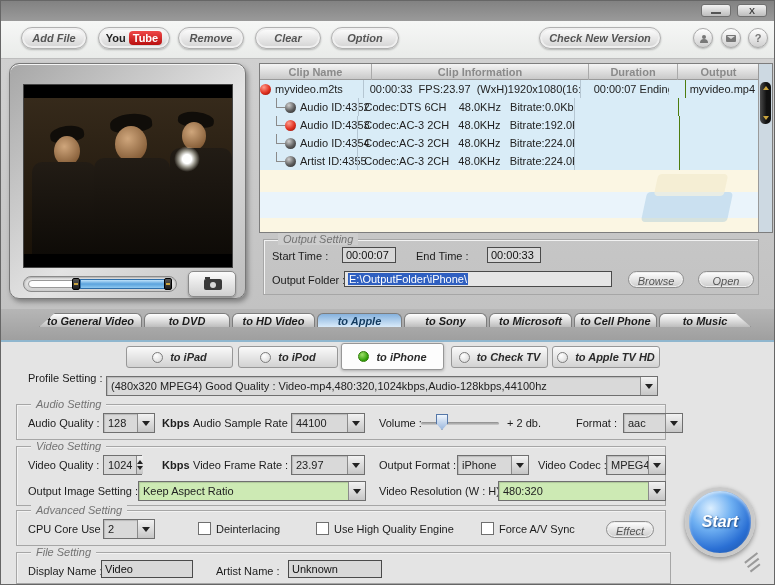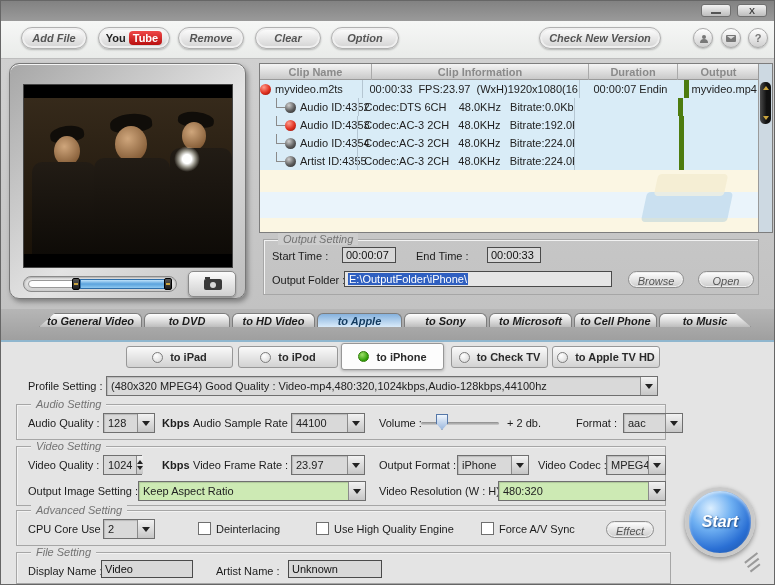--- a/index.html
+++ b/index.html
@@ -71,21 +71,21 @@
   .cliplist{left:258px;top:4px;width:514px;height:170px;border:1px solid #7d7d7d;background:#fff;}
   .lhead{position:absolute;left:0;top:0;width:499px;height:16px;background:linear-gradient(#f4f4f4,#c9c9c9);
          border-bottom:1px solid #9a9a9a;display:flex;}
   .lhead .hc{height:16px;border-right:1px solid #aaa;display:flex;align-items:center;justify-content:center;
              color:#8a8a8a;font-weight:bold;}
   .lrow{position:absolute;left:0;width:499px;height:18px;background:#d9ecf7;display:flex;align-items:center;}
   .cell{white-space:pre;overflow:hidden;}
   .c-name{width:112px;display:flex;align-items:center;gap:4px;}
   .c-info{width:217px;padding-left:6px;border-left:1px solid #b5c6d2;height:18px;display:flex;align-items:center;}
   .c-dur{width:89px;padding-left:13px;border-left:1px solid #b5c6d2;height:18px;display:flex;align-items:center;}
-  .c-out{width:81px;border-left:5px solid #4d7c0f;height:18px;display:flex;align-items:center;justify-content:center;margin-left:16px;}
+  .c-out{width:81px;border-left:1px solid #4d7c0f;height:18px;display:flex;align-items:center;justify-content:center;margin-left:16px;}
   .orb{width:11px;height:11px;border-radius:50%;flex:0 0 auto;}
   .orb.red{background:radial-gradient(circle at 35% 30%,#ff9a8a,#e03020 55%,#7e0f06);}
   .orb.gray{background:radial-gradient(circle at 35% 30%,#cfcfcf,#5c5c5c 55%,#222);}
   .treeL{width:9px;height:10px;border-left:1px solid #8a8a8a;border-bottom:1px solid #8a8a8a;margin:-8px 0 0 8px;flex:0 0 auto;}
   .band{position:absolute;left:0;width:499px;}
   .vsb{position:absolute;right:0;top:0;width:14px;height:168px;background:#cdd9e2;border-left:1px solid #9a9a9a;}
   .vsb-thumb{position:absolute;left:1px;top:18px;width:11px;height:42px;border-radius:5px;
              background:linear-gradient(90deg,#4a4a4a,#111 60%);cursor:pointer;}
   .vsb-thumb:before,.vsb-thumb:after{content:"";position:absolute;left:2.5px;border-left:3px solid transparent;border-right:3px solid transparent;}
   .vsb-thumb:before{top:4px;border-bottom:4px solid #caa43c;}
@@ -115,21 +115,21 @@
           border-bottom:2px solid #8fb6ce;}
   .tab{position:absolute;top:4px;height:14px;background:linear-gradient(#ffffff,#bdbdbd);
        border:1px solid #7d7d7d;border-bottom:none;border-radius:6px 6px 0 0;display:flex;align-items:center;
        justify-content:center;font-style:italic;font-weight:bold;color:#1c1c1c;cursor:pointer;}
   .tab.first{clip-path:polygon(16px 0,100% 0,100% 100%,0 100%);border-radius:0 6px 0 0;}
   .tab.last{clip-path:polygon(0 0,calc(100% - 16px) 0,100% 100%,0 100%);border-radius:6px 0 0 0;}
   .tab.active{background:linear-gradient(#85b1dd,#d9ebfa);color:#123a5e;z-index:2;}
 
   .subtab{position:absolute;top:4px;height:22px;border:1px solid #979797;border-radius:3px;
           background:linear-gradient(#fafafa,#d2d2d2);display:flex;align-items:center;justify-content:center;gap:7px;
-          font-weight:bold;color:#2a2a2a;cursor:pointer;}
+          font-style:italic;font-weight:bold;color:#2a2a2a;cursor:pointer;}
   .subtab.active{top:1px;height:27px;background:#fdfdfd;z-index:2;box-shadow:0 1px 3px rgba(0,0,0,.25);}
   .radio{width:11px;height:11px;border-radius:50%;border:1px solid #7d7d7d;background:radial-gradient(circle at 35% 30%,#fff,#d5d5d5);}
   .radio.on{background:radial-gradient(circle at 35% 30%,#9fe06a,#2f9e06 70%);border-color:#2f7a06;}
 
   
   .panel{left:0;top:341px;width:775px;height:244px;background:#e4e4e4;}
 
   .spin{position:absolute;height:20px;border:1px solid #6f6f6f;background:#d9d9d9;display:flex;}
   .spin .txt{flex:1;display:flex;align-items:center;padding:0 4px;}
   .spin .ud{width:14px;border-left:1px solid #8a8a8a;background:linear-gradient(#f2f2f2,#c6c6c6);
@@ -400,21 +400,21 @@
       </div>
     <div class="subtab" style="left:450px;width:97px;">
         <span class="radio"></span>
         <span>to Check TV</span>
       </div>
     <div class="subtab" style="left:551px;width:108px;">
         <span class="radio"></span>
         <span>to Apple TV HD</span>
       </div>
 
-    <span class="lbl" style="left:27px;top:38px;">Profile Setting :</span>
+    <span class="lbl" style="left:27px;top:30px;">Profile Setting :</span>
     <div class="combo" style="left:105px;top:34px;width:552px;">
       <span class="txt">(480x320 MPEG4) Good Quality : Video-mp4,480:320,1024kbps,Audio-128kbps,44100hz</span>
       <span class="arr">
           <i></i>
         </span>
     </div>
 
     <div class="abs gbox" style="left:15px;top:62px;width:650px;height:36px;">
       <span class="gbl">Audio Setting</span>
     </div>

